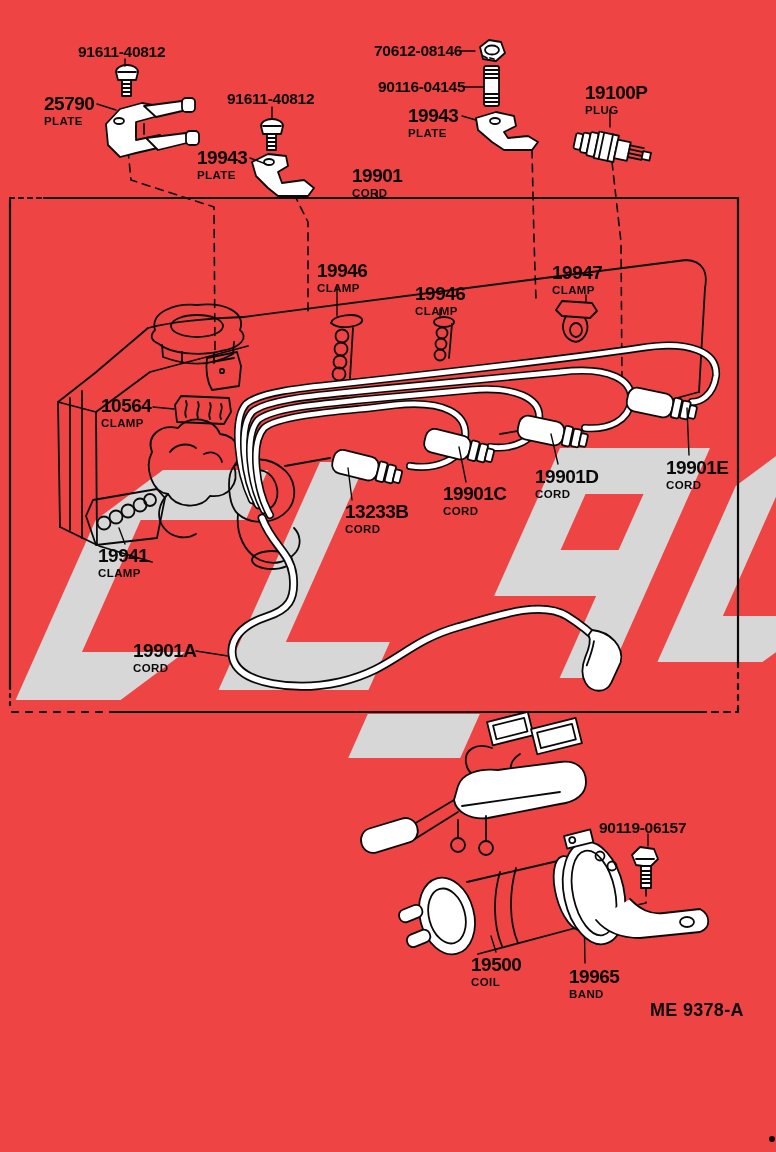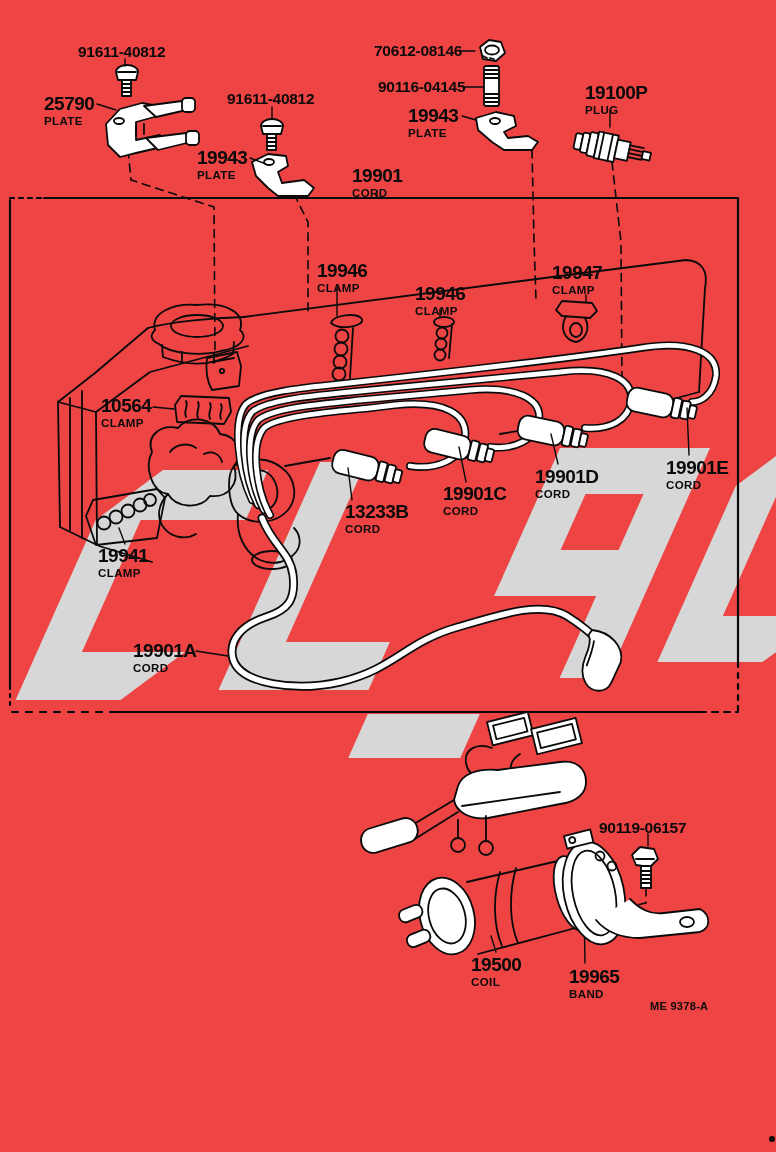--- a/index.html
+++ b/index.html
@@ -3,21 +3,21 @@
 <meta charset="utf-8">
 <style>
   html,body{margin:0;padding:0;background:#fff;}
   #canvas{position:relative;width:776px;height:1152px;background:#ef4444;overflow:hidden;
           font-family:"Liberation Sans",sans-serif;color:#0a0a0a;}
   svg{position:absolute;left:0;top:0;}
   .part{position:absolute;white-space:nowrap;}
   .num{font-weight:bold;font-size:19px;line-height:1;letter-spacing:-0.5px;color:#0a0a0a;}
   .num.small{font-size:15.5px;letter-spacing:-0.3px;}
   .sub{font-weight:bold;font-size:11.5px;line-height:1;margin-top:3px;letter-spacing:0.4px;color:#0a0a0a;}
-  .code{position:absolute;font-weight:bold;font-size:11px;letter-spacing:0.3px;color:#0a0a0a;}
+  .code{position:absolute;font-weight:bold;font-size:18px;letter-spacing:0.3px;color:#0a0a0a;}
 </style>
 </head>
 <body>
 
 <div id="canvas">
 
 <svg width="776" height="1152" viewBox="0 0 776 1152" fill="none" stroke="#0a0a0a" stroke-width="1.8" stroke-linecap="round" stroke-linejoin="round">
 
   <g stroke="none" fill="#d7d7d7">
     <g transform="translate(118,470) skewX(-24)">

